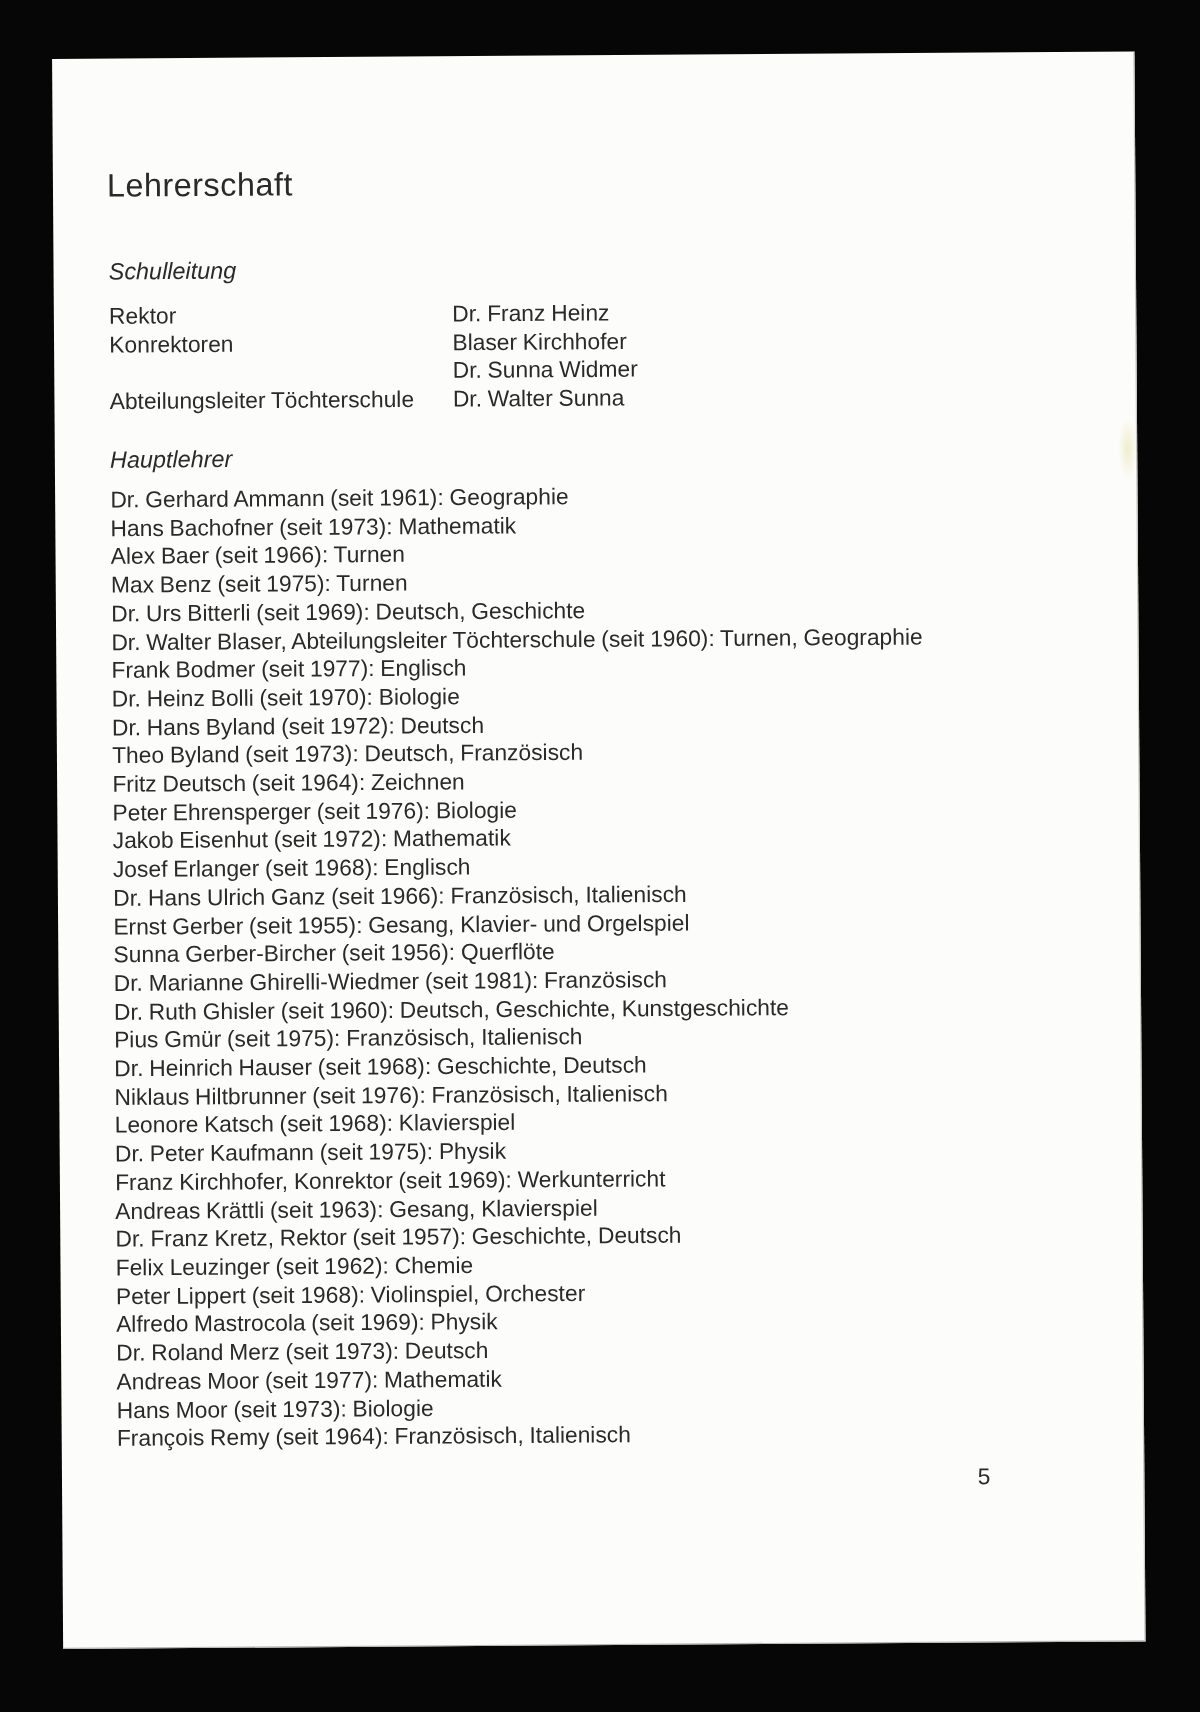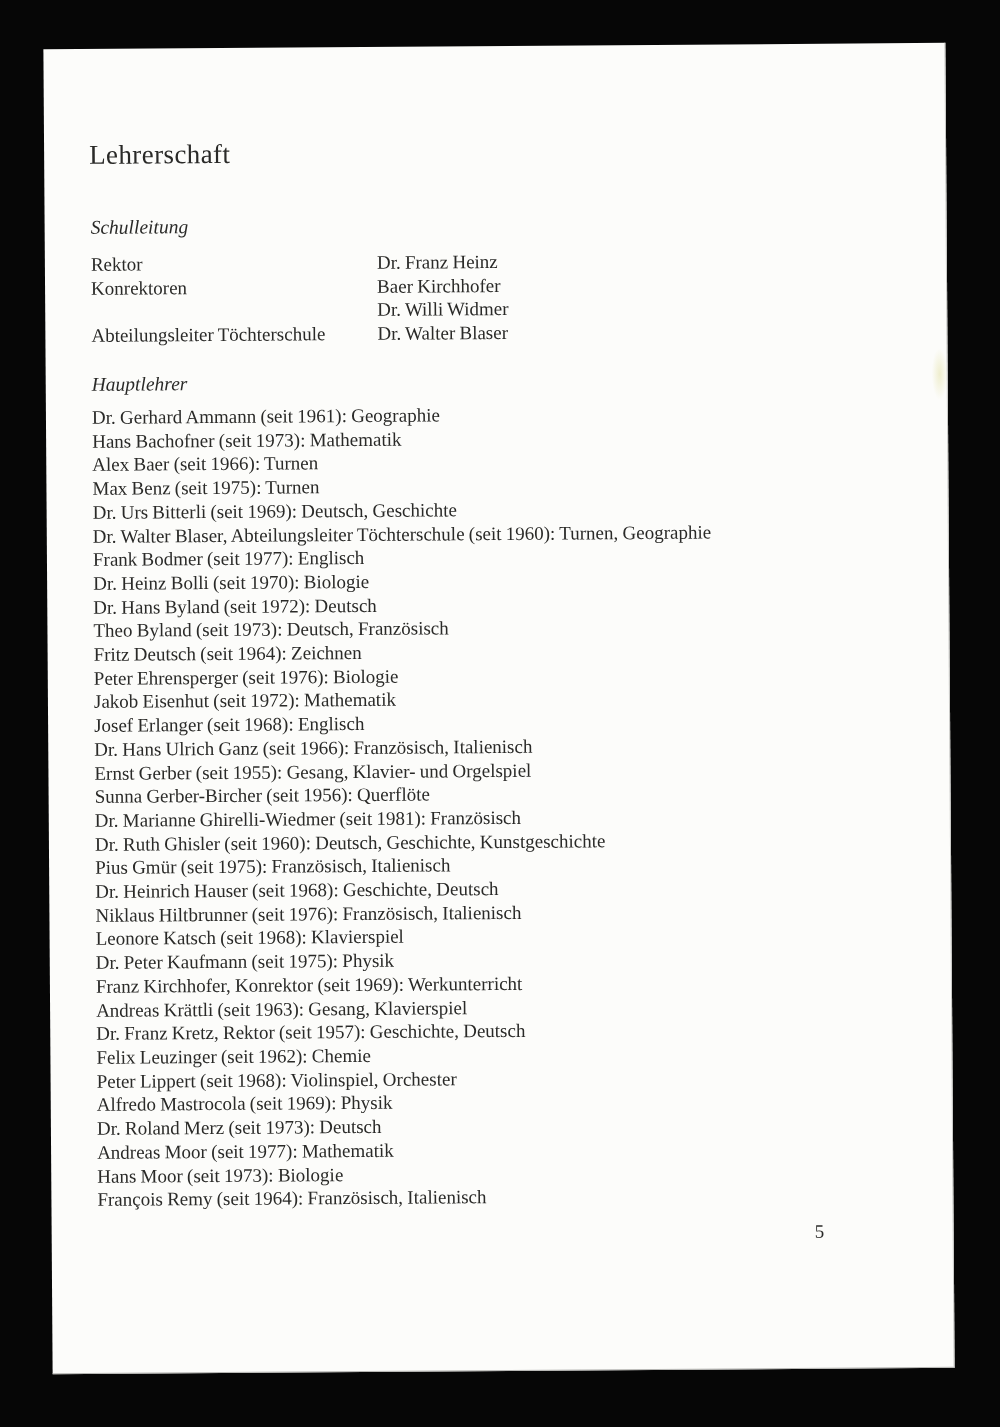--- a/index.html
+++ b/index.html
@@ -8,21 +8,21 @@
     width: 1000px;
     height: 1427px;
     overflow: hidden;
     background: var(--bg, #060606);
   }
   .scan-stage {
     position: relative;
     width: 1000px;
     height: 1427px;
     background: var(--bg, #060606);
-    font-family: Liberation Serif, serif;
+    font-family: Liberation Sans, sans-serif;
   }
   .paper {
     position: absolute;
     left: 48px;
     top: 46px;
     width: 901px;
     height: 1324px;
     background: var(--paper, #fcfcfa);
     transform: rotate(-0.4deg);
     transform-origin: center center;
@@ -101,27 +101,27 @@
     <h1 class="doc-title">Lehrerschaft</h1>
 
     <h2 class="section-heading heading-schulleitung">Schulleitung</h2>
 
     <div class="leadership">
 
         <div class="cell">Rektor</div>
         <div class="cell">Dr. Franz Heinz</div>
 
         <div class="cell">Konrektoren</div>
-        <div class="cell">Baer Kirchhofer</div>
+        <div class="cell">Blaser Kirchhofer</div>
 
         <div class="cell"></div>
-        <div class="cell">Dr. Willi Widmer</div>
+        <div class="cell">Dr. Sunna Widmer</div>
 
         <div class="cell">Abteilungsleiter Töchterschule</div>
-        <div class="cell">Dr. Walter Blaser</div>
+        <div class="cell">Dr. Walter Sunna</div>
       </div>
 
     <h2 class="section-heading heading-hauptlehrer">Hauptlehrer</h2>
 
     <div class="teacher-list">
 
         <div class="teacher-entry">Dr. Gerhard Ammann (seit 1961): Geographie</div>
 
         <div class="teacher-entry">Hans Bachofner (seit 1973): Mathematik</div>
 

